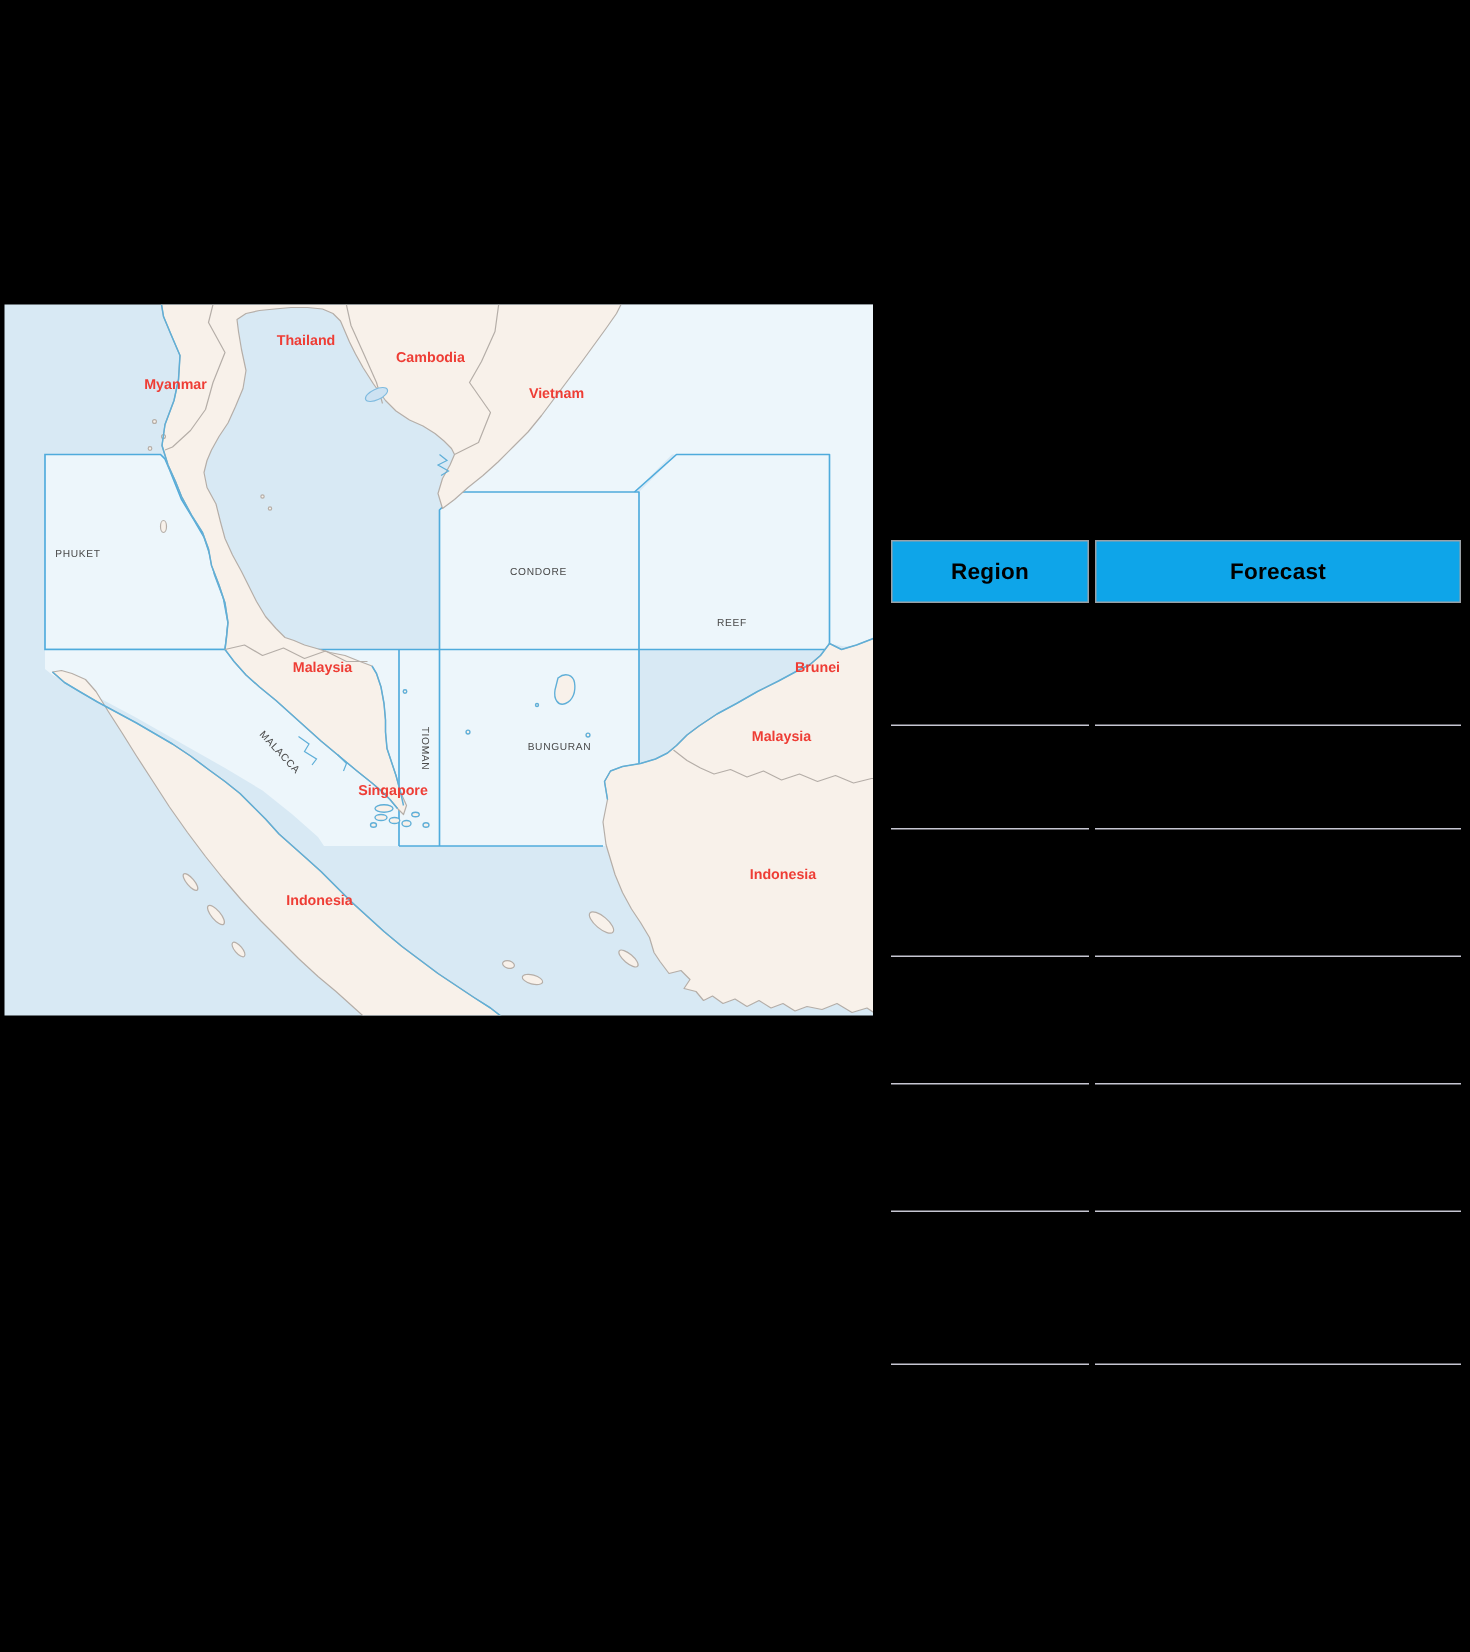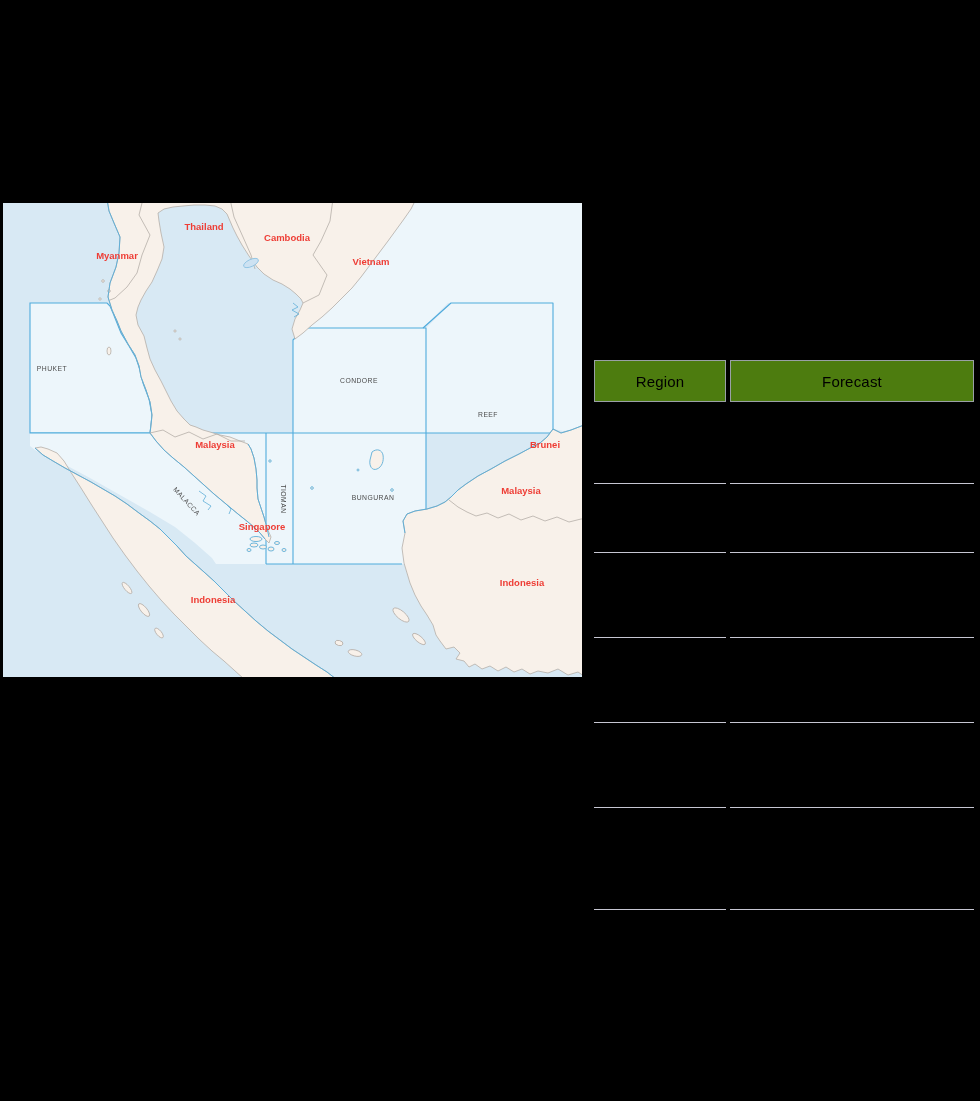--- a/index.html
+++ b/index.html
@@ -4,23 +4,23 @@
 <style>
   html,body{margin:0;padding:0;background:#000;}
   .stage{position:relative;width:980px;height:1101px;background:#000;overflow:hidden;
          font-family:"Liberation Sans",sans-serif;}
   .map{position:absolute;left:3px;top:203px;width:579px;height:474px;background:#d8e9f4;overflow:hidden;}
   .map svg{display:block;}
 
   
   .ftable{position:absolute;left:594px;top:360px;width:380px;}
   .ftable-header{display:flex;height:42px;}
-  .hcell{background:#4d7c0f;border:1px solid #9aa0a6;box-sizing:border-box;
+  .hcell{background:#0ea5e9;border:1px solid #9aa0a6;box-sizing:border-box;
          display:flex;align-items:center;justify-content:center;
-         font-size:15px;font-weight:normal;color:#000;letter-spacing:.2px;}
+         font-size:15px;font-weight:bold;color:#000;letter-spacing:.2px;}
   .hcell.region{width:132px;}
   .hgap{width:4px;background:#000;}
   .hcell.forecast{flex:1;}
   .frow{display:flex;}
   .fcell{box-sizing:border-box;border-bottom:1px solid #c6c6d2;color:#e6e6e6;font-size:12px;}
   .fcell.region{width:132px;}
   .fgap{width:4px;}
   .fcell.forecast{flex:1;}
   .r1{height:82px}.r2{height:69px}.r3{height:85px}.r4{height:85px}.r5{height:85px}.r6{height:102px}
 

